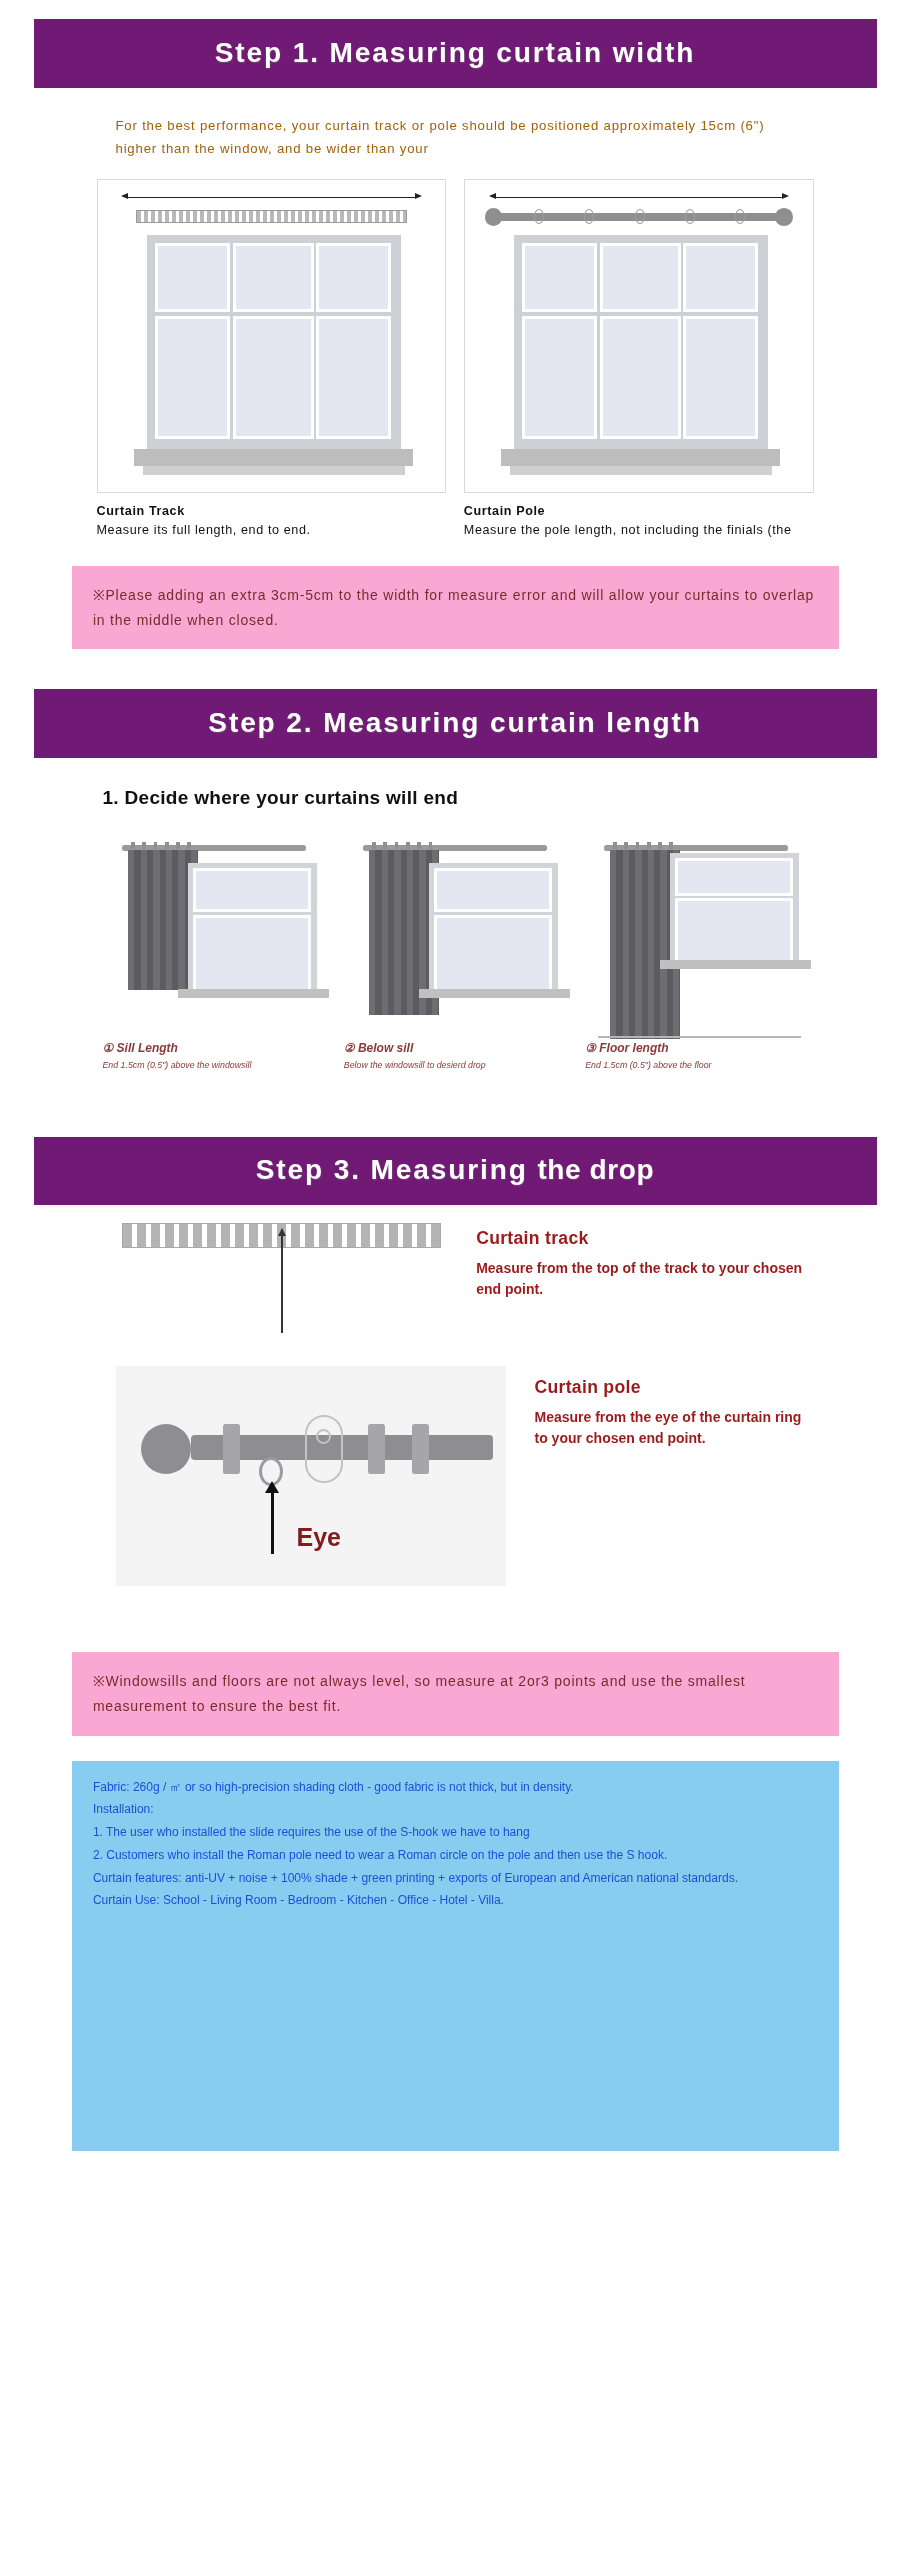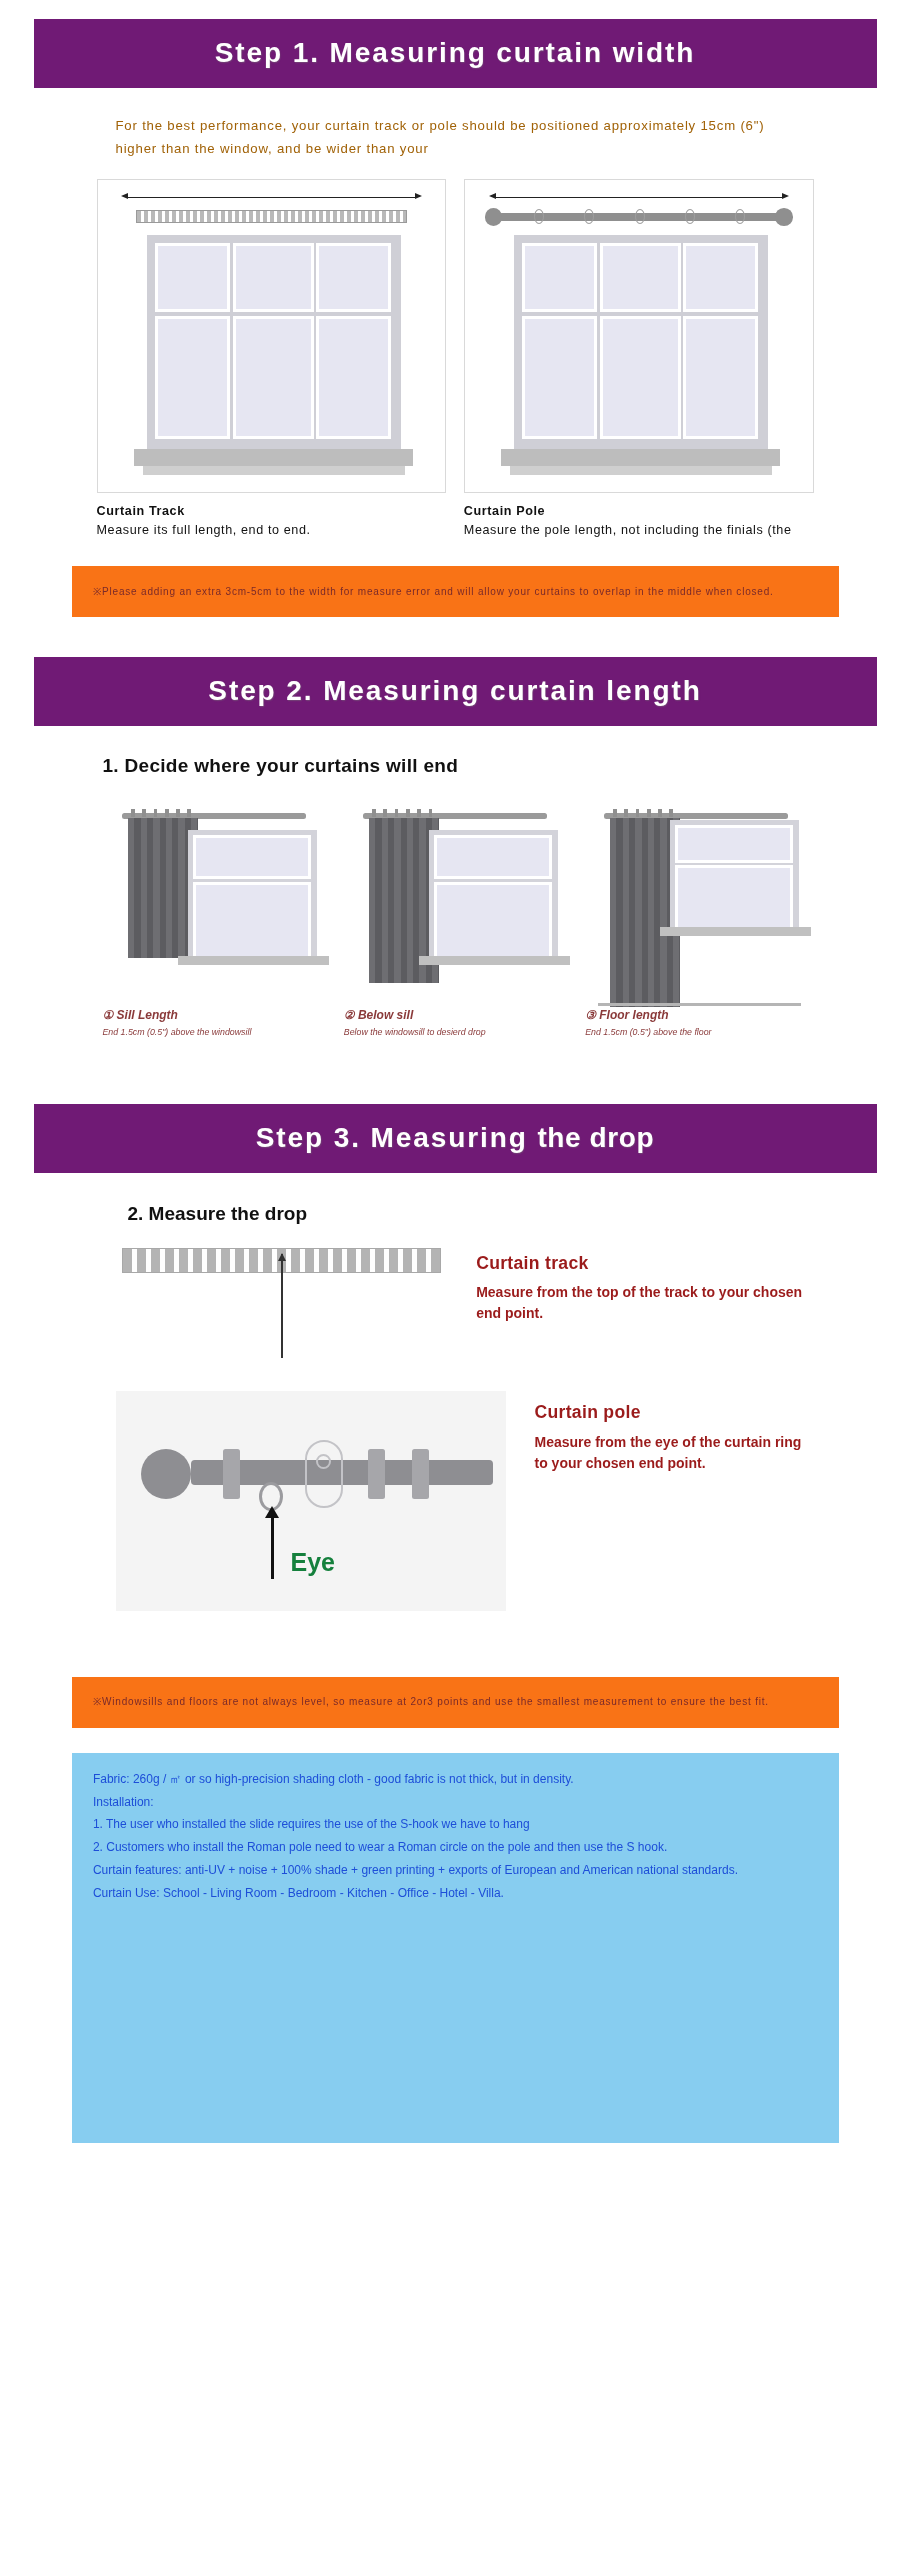--- a/index.html
+++ b/index.html
@@ -105,23 +105,23 @@
   .sill {
     position: absolute; left: 36px; width: 279px; top: 269px; height: 16.4px; background: #bdbdbd;
   }
   .sill2 {
     position: absolute; left: 45px; width: 262px; top: 286px; height: 8.8px; background: #cfcfcf;
   }
 
   
   .note {
     margin: 26.4px 38px 0 38px;
-    background: #f97316;
+    background: #f9a8d4;
     color: #7a2a2a;
-    font-size: 10px;
+    font-size: 14px;
     letter-spacing: 0.8px;
     line-height: 1.8;
     padding: 16.4px 21.4px;
   }
 
   .gap-lg { height: 40px; }
   .gap-md { height: 25px; }
 
   
   .h2 {
@@ -205,21 +205,21 @@
   }
   .art-pole .pbar { position: absolute; left: 75px; right: 12.6px; top: 69px; height: 25px; background: #8e8e92; border-radius: 3.8px; }
   .art-pole .pball { position: absolute; left: 25px; top: 58px; width: 50px; height: 50px; border-radius: 50%; background: #8e8e92; }
   .art-pole .bracket { position: absolute; top: 58px; width: 17.6px; height: 50px; background: #a6a6aa; border-radius: 2.5px; }
   .art-pole .oval { position: absolute; left: 189px; top: 49px; width: 38px; height: 68px; border: 2.5px solid #c3c3c7; border-radius: 19px; }
   .art-pole .oval.sm { left: 200px; top: 63px; width: 15px; height: 15px; border-radius: 50%; }
   .art-pole .ringbig { position: absolute; left: 143px; top: 91px; width: 24px; height: 29px; border: 3.1px solid #9b9b9f; border-radius: 50%; }
   .art-pole .eyearrow { position: absolute; left: 155px; top: 119px; width: 3.8px; height: 69px; background: #111; }
   .art-pole .eyearrow:before { content: ""; position: absolute; top: -3.8px; left: -5.7px;
     border-left: 7.5px solid transparent; border-right: 7.5px solid transparent; border-bottom: 12.6px solid #111; }
-  .art-pole .eyetxt { position: absolute; left: 175px; top: 157px; font-size: 25px; font-weight: bold; color: #15803d; }
+  .art-pole .eyetxt { position: absolute; left: 181px; top: 157px; font-size: 25px; font-weight: bold; color: #7f1d1d; }
 
   
   .footer {
     margin: 25px 38px 0 38px;
     background: #87cdf0;
     color: #1d4ed8;
     font-size: 12px;
     line-height: 1.9;
     padding: 15px 21.4px 25px 21.4px;
     min-height: 390px;
@@ -347,21 +347,20 @@
 
     </div>
 
     <div class="gap-lg"></div>
     <div class="gap-md"></div>
 
     <div class="banner">
       <span>Step 3. Measuring </span><span class="thin">the drop</span>
     </div>
 
-    <div class="h2b">2. Measure the drop</div>
 
     <div class="drop-row">
       <div class="drop-art">
         <div class="art-track">
           <div class="tbar"></div>
           <div class="varrow"></div>
         </div>
       </div>
       <div class="drop-txt">
         <div class="drop-title">Curtain track</div>

